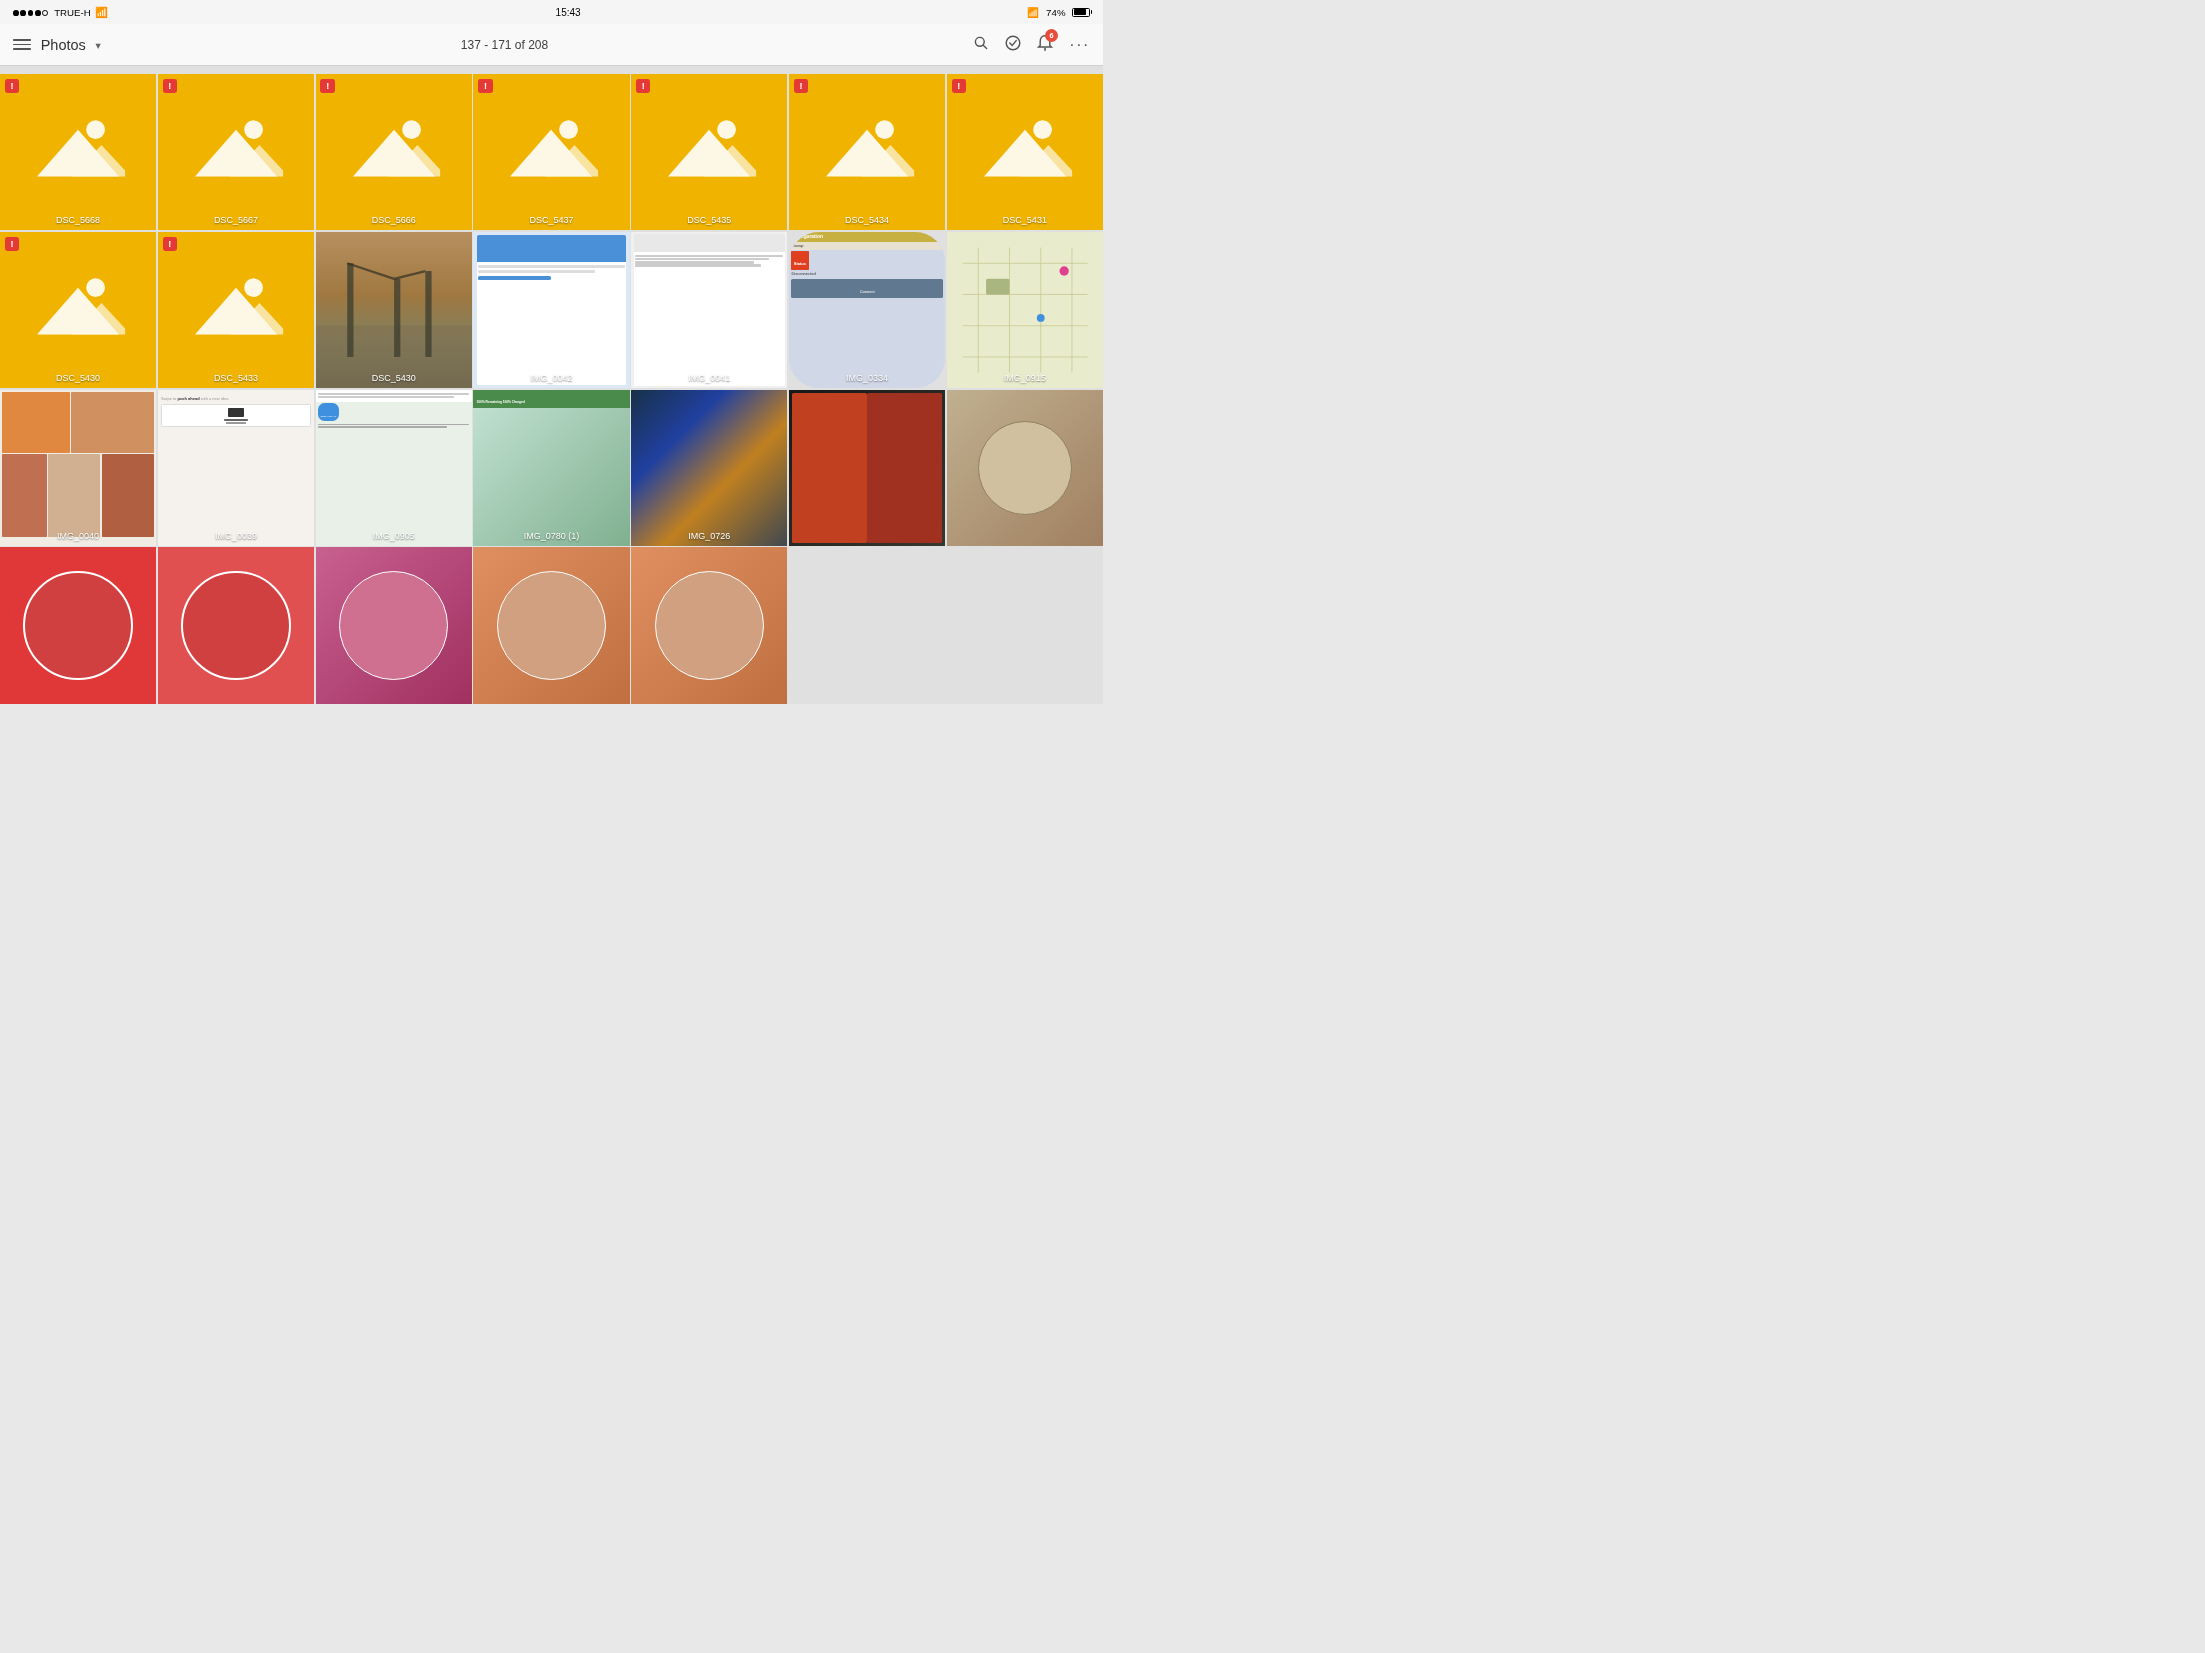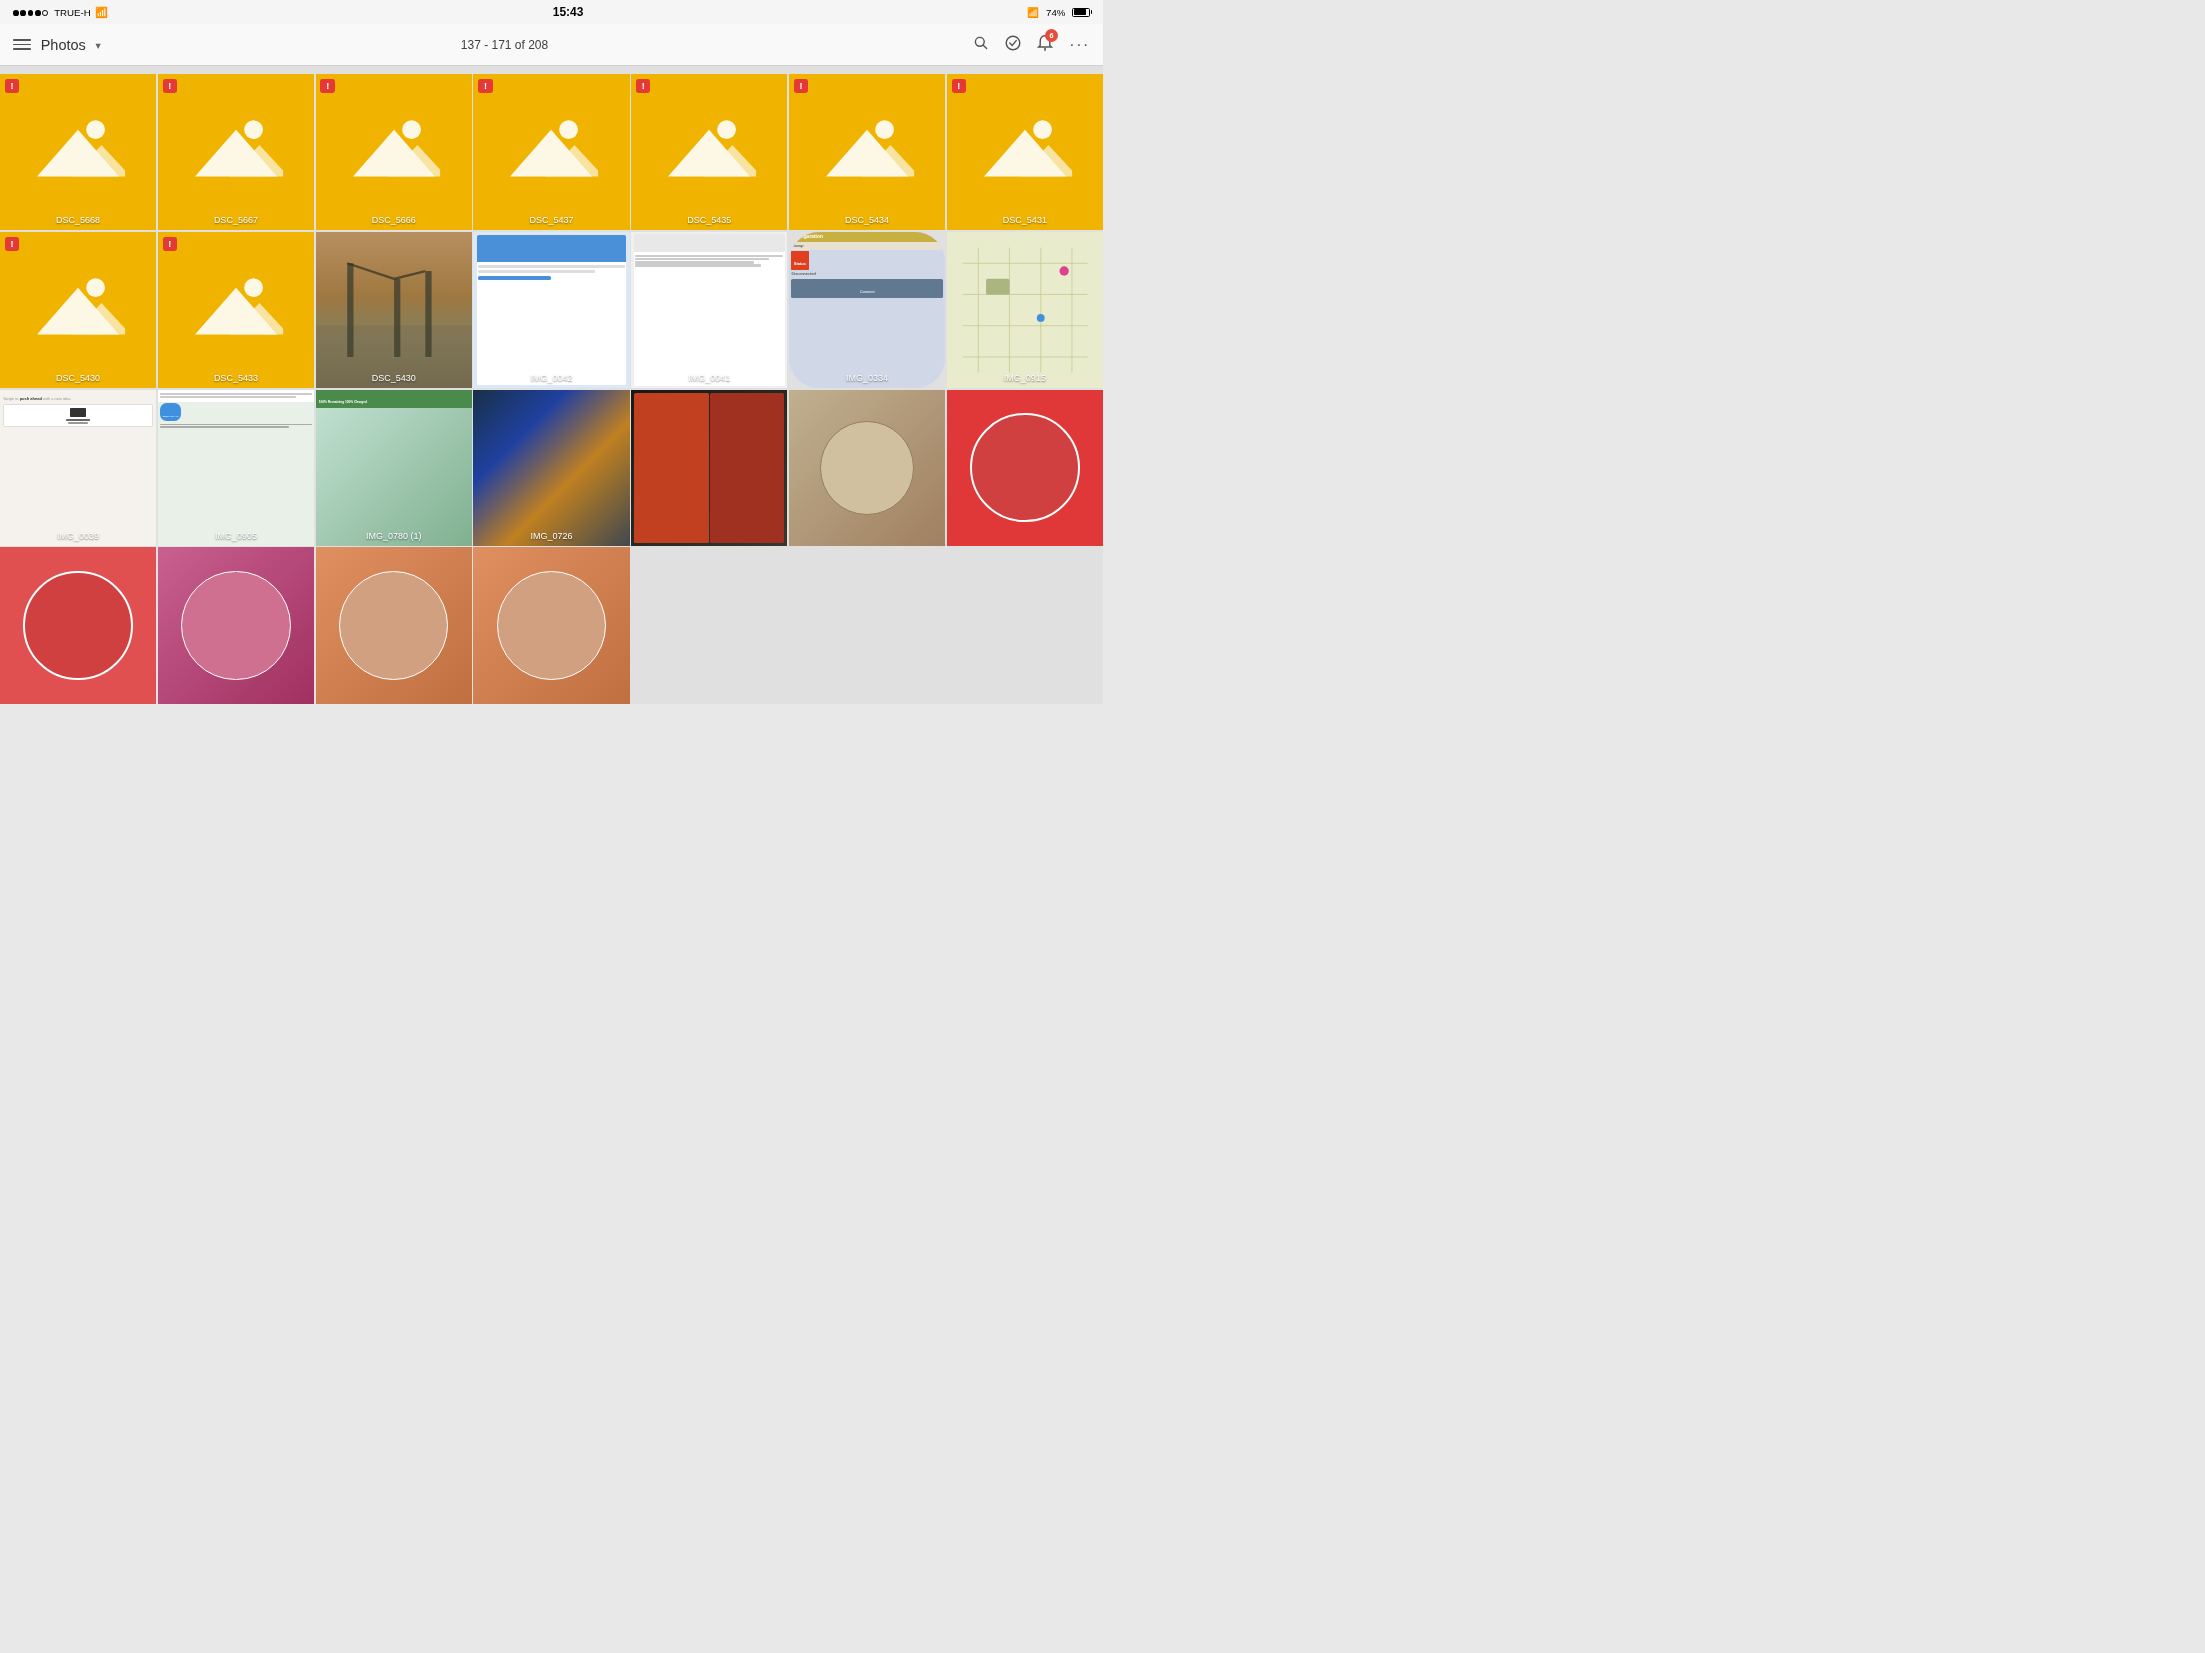--- a/index.html
+++ b/index.html
@@ -33,22 +33,22 @@
       height: 5.7px;
       background: #000;
       border-radius: 50%;
       margin-right: 1.6px;
     }
     .dots span.empty {
       background: transparent;
       border: 0.8px solid #000;
     }
     .status-center {
-      font-size: 12px;
-      font-weight: 700;
+      font-size: 10px;
+      font-weight: 400;
     }
     .status-right {
       display: flex;
       align-items: center;
       gap: 6.5px;
       font-size: 9.7px;
     }
     .battery-body {
       width: 18px;
       height: 9px;
@@ -444,20 +444,34 @@
             <line x1="40" y1="10" x2="40" y2="90" stroke="#c8c890" stroke-width="0.5"></line>
             <line x1="60" y1="10" x2="60" y2="90" stroke="#c8c890" stroke-width="0.5"></line>
             <line x1="80" y1="10" x2="80" y2="90" stroke="#c8c890" stroke-width="0.5"></line>
             <circle cx="75" cy="25" r="3" fill="#e04090"></circle>
             <circle cx="60" cy="55" r="2.5" fill="#4090e0"></circle>
             <rect x="25" y="30" width="15" height="10" fill="#90a060" rx="1" opacity="0.7"></rect>
           </svg>
         </div>
       <div class="photo-cell-label">IMG_0915</div>
     </div>
+    <div class="photo-cell" style="background: rgb(232, 220, 200);">
+      <div style="position:absolute;inset:0;background:#f0ece4;overflow:hidden;display:flex;flex-direction:column;padding:2.4px;gap:1.6px;">
+          <div style="display:flex;gap:1.6px;height:40%;">
+            <div style="background:#e08840;width:45%;height:100%;border-radius:0.8px;overflow:hidden;"></div>
+            <div style="background:#d09060;width:55%;height:100%;border-radius:0.8px;"></div>
+          </div>
+          <div style="display:flex;gap:1.6px;height:55%;">
+            <div style="background:#c07050;width:30%;border-radius:0.8px;"></div>
+            <div style="background:#d0b090;width:35%;border-radius:0.8px;"></div>
+            <div style="background:#b06040;width:35%;border-radius:0.8px;"></div>
+          </div>
+        </div>
+      <div class="photo-cell-label">IMG_0040</div>
+    </div>
     <div class="photo-cell" style="background: rgb(240, 237, 232);">
       <div style="position:absolute;inset:0;background:#f5f2ee;overflow:hidden;">
           <div style="padding:3.2px;padding-top:6.5px;">
             <div style="font-size:4px;color:#999;margin-bottom:3.2px;">Swipe to <strong style="color:#333;">push ahead</strong> with a new idea</div>
             <div style="background:#fff;border:0.4px solid #ddd;border-radius:1.6px;padding:2.4px;display:flex;flex-direction:column;align-items:center;gap:1.6px;">
               <div style="width:16px;height:9.7px;background:#333;border-radius:0.8px;"></div>
               <div style="width:24px;height:1.6px;background:#666;border-radius:0.8px;"></div>
               <div style="width:20px;height:1.6px;background:#999;border-radius:0.8px;"></div>
             </div>
           </div>

